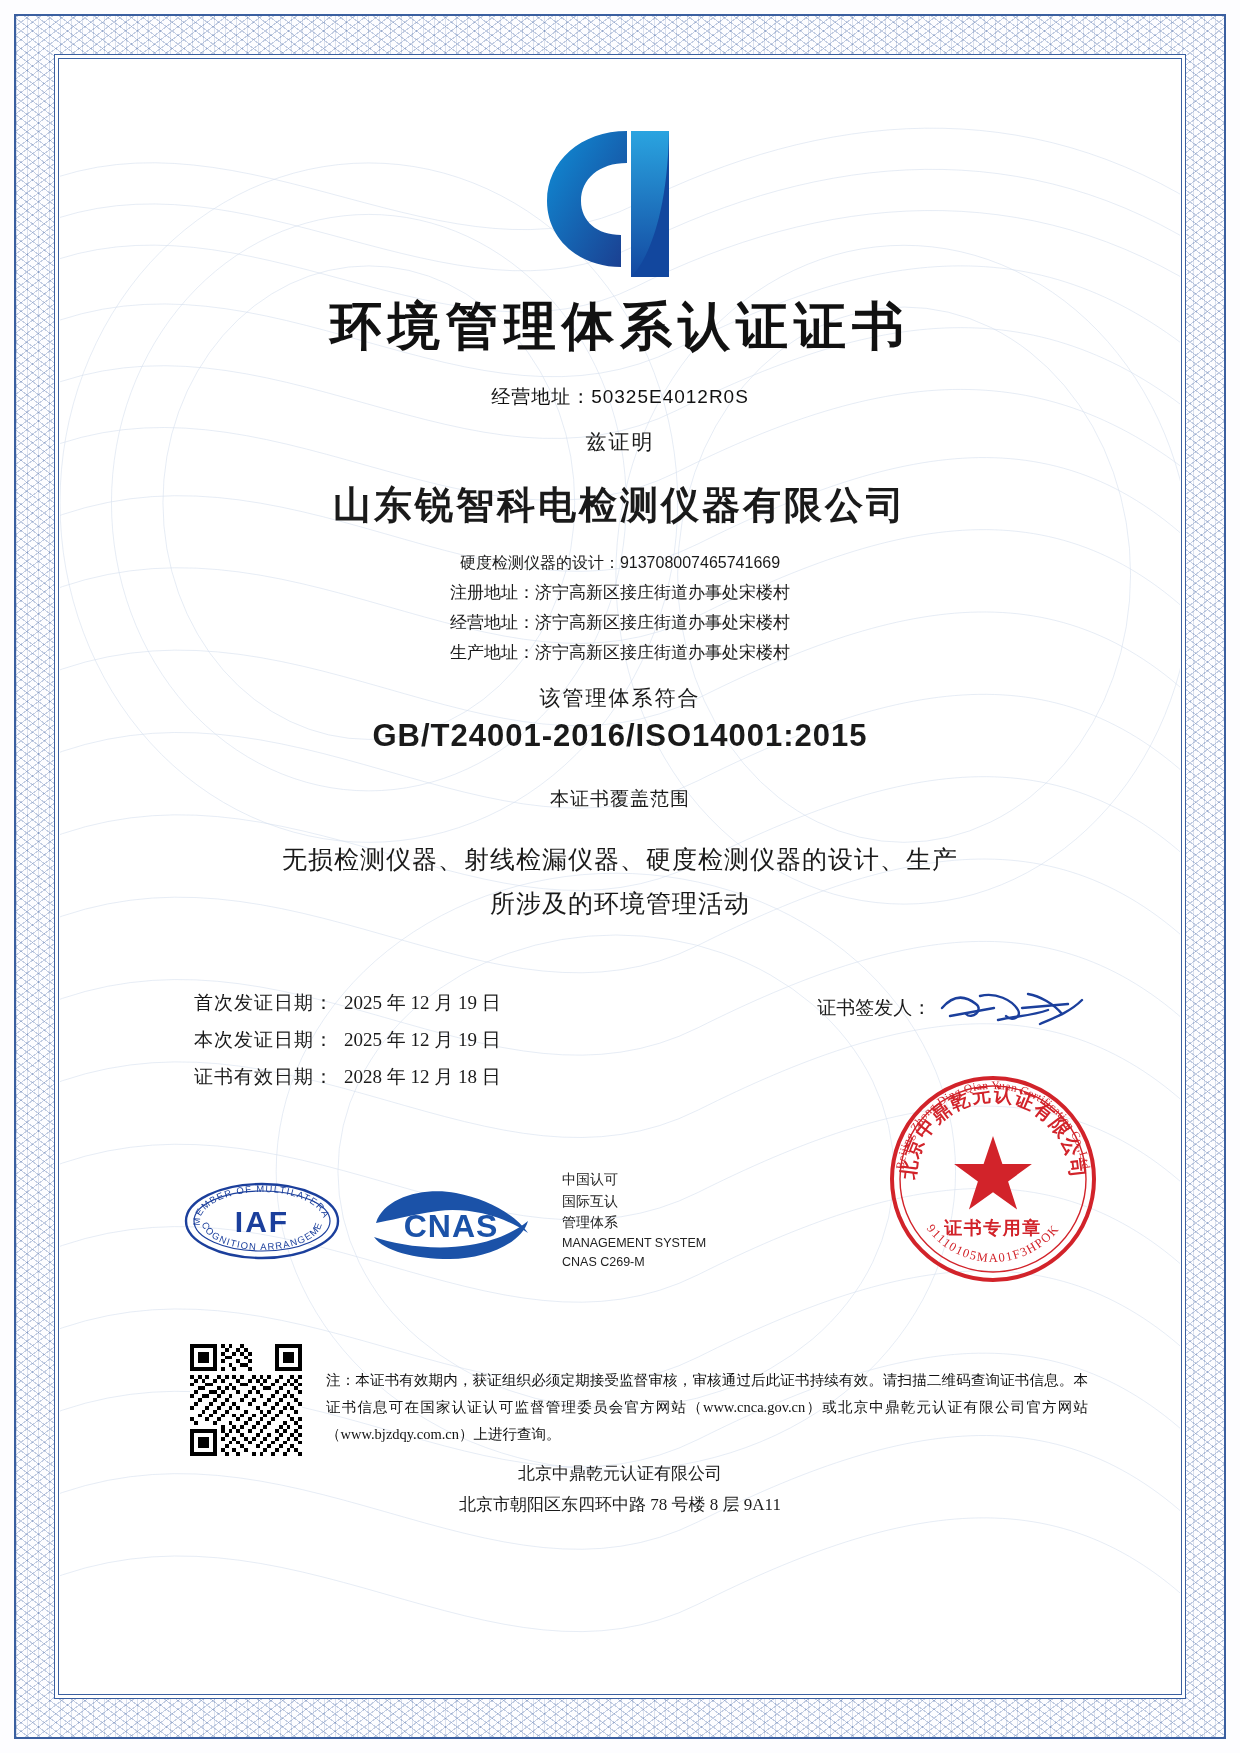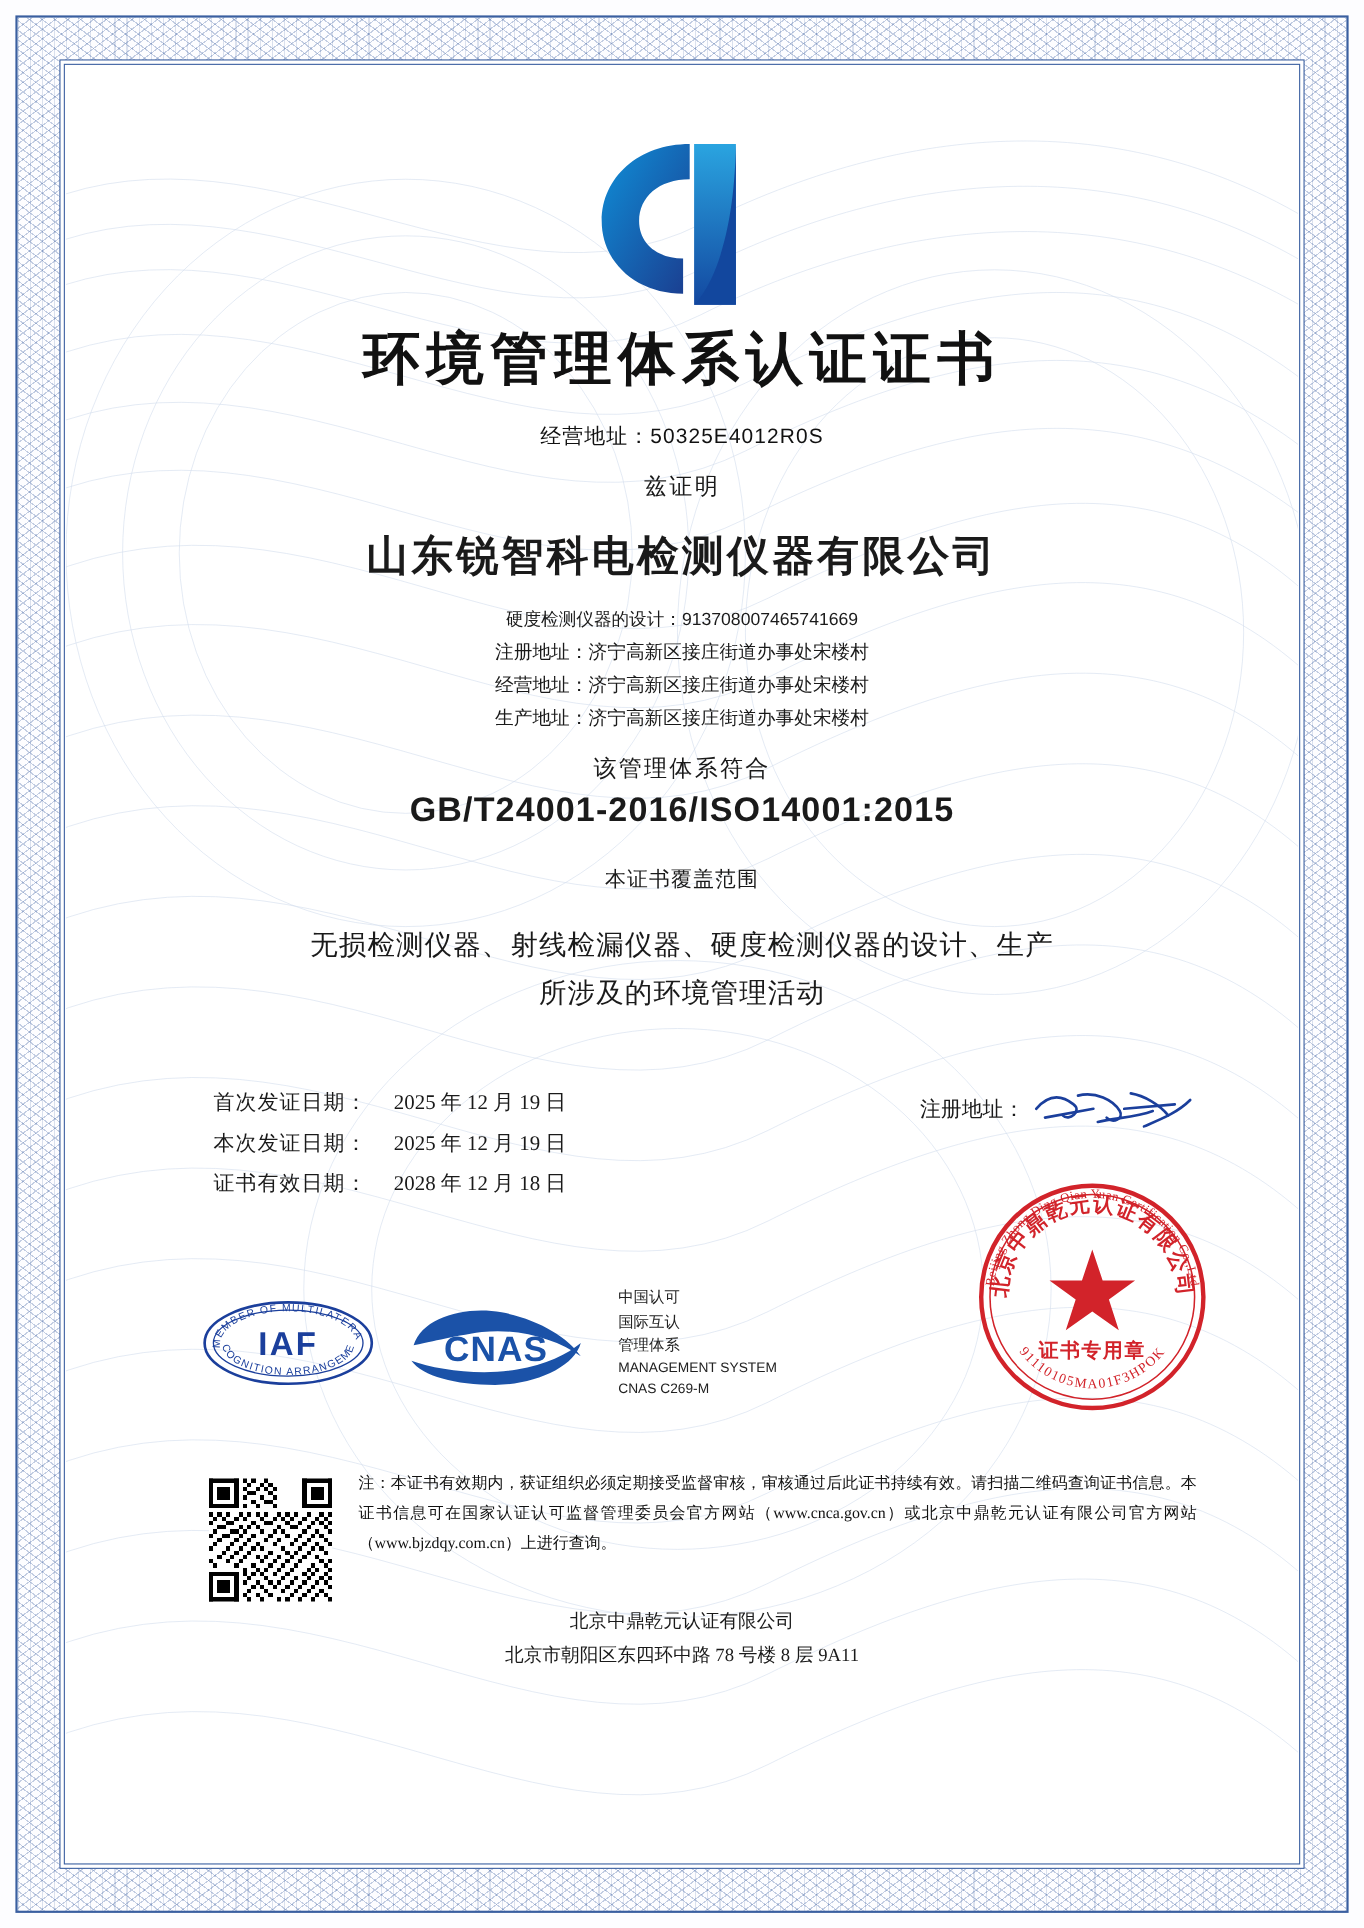--- a/index.html
+++ b/index.html
@@ -144,21 +144,21 @@
     padding: 0 90px 0 130px;
     box-sizing: border-box;
   }
   .dates {
     text-align: left;
     font-size: 19px;
     line-height: 1.95;
     font-family: "Liberation Serif", serif;
   }
   .dates .d-label { letter-spacing: 1px; }
-  .dates .d-value { margin-left: 24px; text-align: center; }
+  .dates .d-value { margin-left: 10px; text-align: center; }
 
   .issuer {
     position: relative;
     font-size: 19px;
     font-family: "Liberation Serif", serif;
     padding-top: 2px;
     white-space: nowrap;
   }
   .sign-img { display: inline-block; vertical-align: middle; }
 
@@ -193,21 +193,21 @@
     position: absolute;
     left: 126px;
     top: 1280px;
     width: 112px;
     height: 112px;
   }
   .note {
     position: absolute;
     left: 262px;
     right: 88px;
-    top: 1272px;
+    top: 1303px;
     font-size: 14.5px;
     line-height: 1.85;
     text-align: justify;
     font-family: "Liberation Serif", serif;
     color: #111;
   }
 
   .footer {
     position: absolute;
     left: 0; right: 0;
@@ -325,21 +325,21 @@
         </div>
         <div>
           <span class="d-label">本次发证日期：</span><span class="d-value">2025 年 12 月 19 日</span>
         </div>
         <div>
           <span class="d-label">证书有效日期：</span><span class="d-value">2028 年 12 月 18 日</span>
         </div>
       </div>
 
       <div class="issuer">
-        <span>注册地址：</span>
+        <span>证书签发人：</span>
         <svg class="sign-img" width="150" height="48" viewBox="0 0 150 48">
           <g fill="none" stroke="#1b3f9c" stroke-width="2.4" stroke-linecap="round">
             <path d="M6 22 C18 8, 30 10, 40 18 C48 24, 36 34, 30 28"></path>
             <path d="M14 30 L58 22"></path>
             <path d="M44 10 C60 6, 76 14, 82 24 C86 31, 76 36, 70 30"></path>
             <path d="M62 34 C78 30, 96 30, 112 24"></path>
             <path d="M92 8 C104 10, 118 18, 126 28"></path>
             <path d="M104 38 C118 32, 134 26, 146 14"></path>
             <path d="M86 22 L132 18"></path>
           </g>

